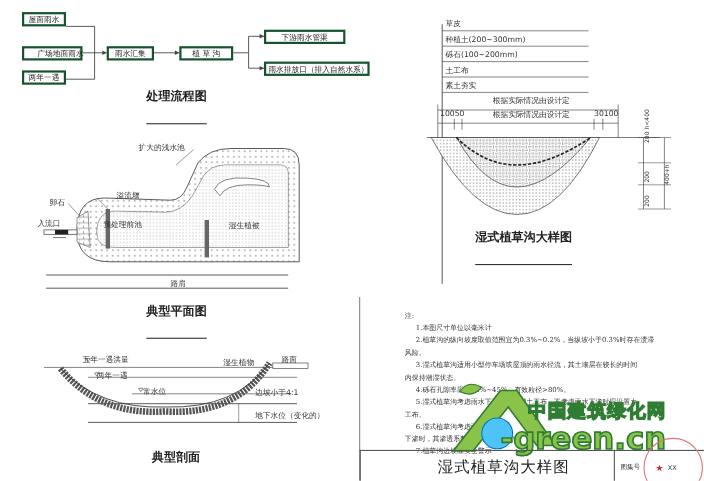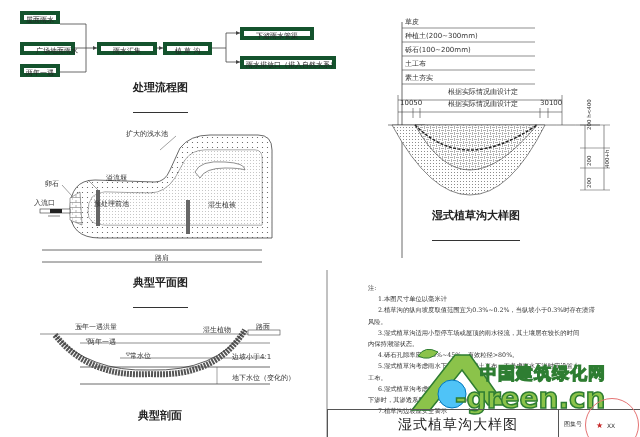--- a/index.html
+++ b/index.html
@@ -1,18 +1,18 @@
 <!DOCTYPE html>
 <html><head>
 <meta charset="utf-8">
 <style>
   html,body{margin:0;padding:0;background:#fff;}
   body{width:640px;height:437px;position:relative;overflow:hidden;font-family:"DejaVu Sans",sans-serif;color:#222;}
   .abs{position:absolute;}
-  .box{position:absolute;border:4px solid #14532d;background:#fff;font-size:7px;line-height:11px;text-align:center;white-space:nowrap;padding:0 2px;box-sizing:border-box;}
+  .box{position:absolute;border:2px solid #14532d;background:#fff;font-size:7px;line-height:11px;text-align:center;white-space:nowrap;padding:0 2px;box-sizing:border-box;}
   .lbl{position:absolute;font-size:7px;white-space:nowrap;color:#333;}
   .title{position:absolute;font-size:11px;font-weight:bold;color:#222;border-bottom:1px solid #333;padding-bottom:17px;white-space:nowrap;}
   .notes{position:absolute;left:368px;top:282px;width:240px;font-size:6.3px;line-height:11.2px;color:#333;font-family:"DejaVu Serif",serif;}
   .notes p{margin:0;}
   .indent{padding-left:10px;}
   .tblock{position:absolute;left:327px;top:409px;width:313px;height:28px;border-top:1px solid #555;border-left:1px solid #555;}
   .tblock .name{position:absolute;left:70px;top:6px;font-size:14px;color:#222;letter-spacing:1px;}
   .tblock .sep{position:absolute;left:230px;top:0;width:1px;height:28px;background:#555;}
   .tblock .code{position:absolute;left:236px;top:10px;font-size:6px;color:#333;}
   svg{position:absolute;left:0;top:0;}
@@ -97,21 +97,21 @@
     <path d="M580 125 H610 M580 148 H610 M580 168 H610 M580 190 H610" stroke="#444" stroke-width="0.5"></path>
   </g>
 
   <path d="M327 270 V437" stroke="#666" stroke-width="0.8"></path>
 </svg>
 
 <div>
   <div class="box" style="left:20px;top:11px;width:40px;height:13px;">屋面雨水</div>
   <div class="box" style="left:20px;top:42px;width:55px;height:13px;padding-left:12px;">广场地面雨水</div>
   <div class="box" style="left:20px;top:64px;width:40px;height:13px;">两年一遇</div>
-  <div class="box" style="left:97px;top:42px;width:60px;height:13px;">雨水汇集</div>
+  <div class="box" style="left:97px;top:42px;width:43px;height:13px;">雨水汇集</div>
   <div class="box" style="left:163px;top:42px;width:49px;height:13px;">植 草 沟</div>
   <div class="box" style="left:240px;top:27px;width:74px;height:13px;">下游雨水管渠</div>
   <div class="box" style="left:240px;top:56px;width:96px;height:13px;">雨水排放口（排入自然水系）</div>
   <div class="title" style="left:133px;top:80px;">处理流程图</div>
 </div>
 
 <div>
   <div class="lbl" style="left:126px;top:129px;">扩大的浅水池</div>
   <div class="lbl" style="left:94px;top:162px;margin-top:37px;">预处理前池</div>
   <div class="lbl" style="left:106px;top:173px;">溢流堰</div>

